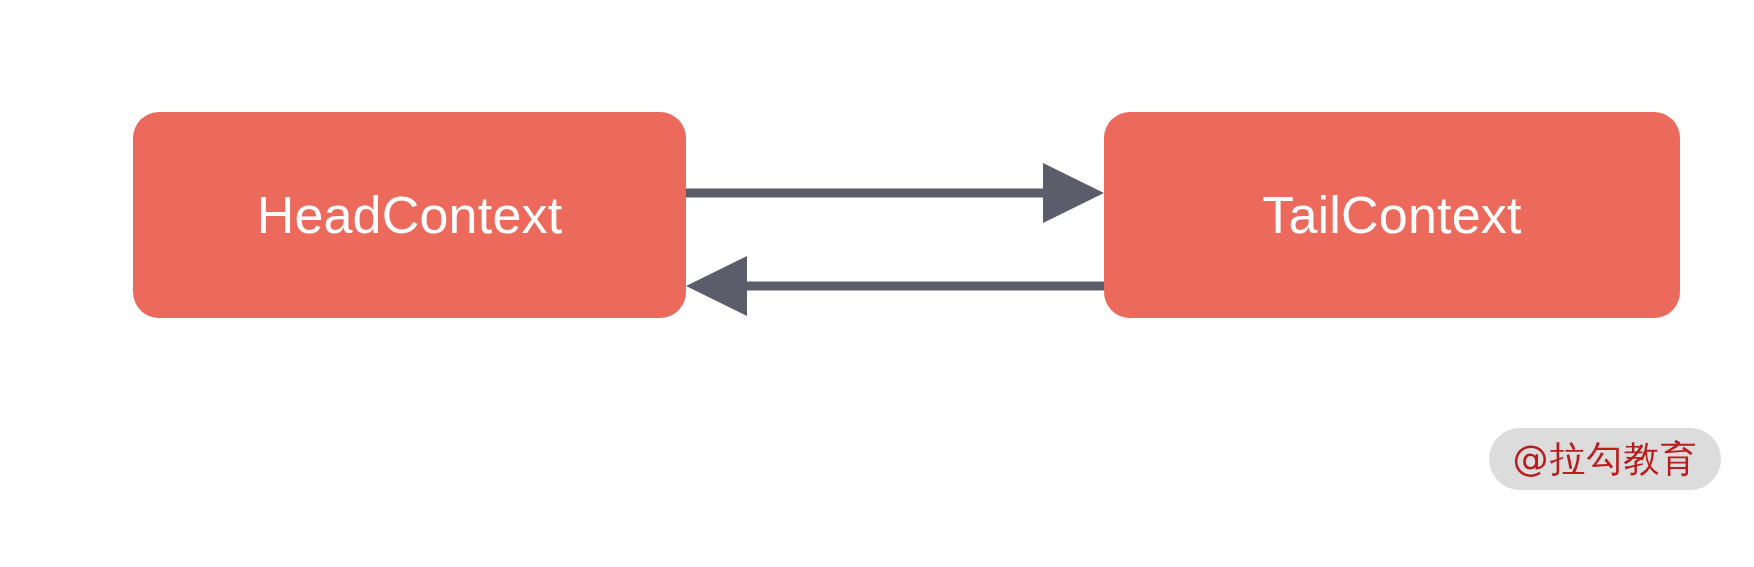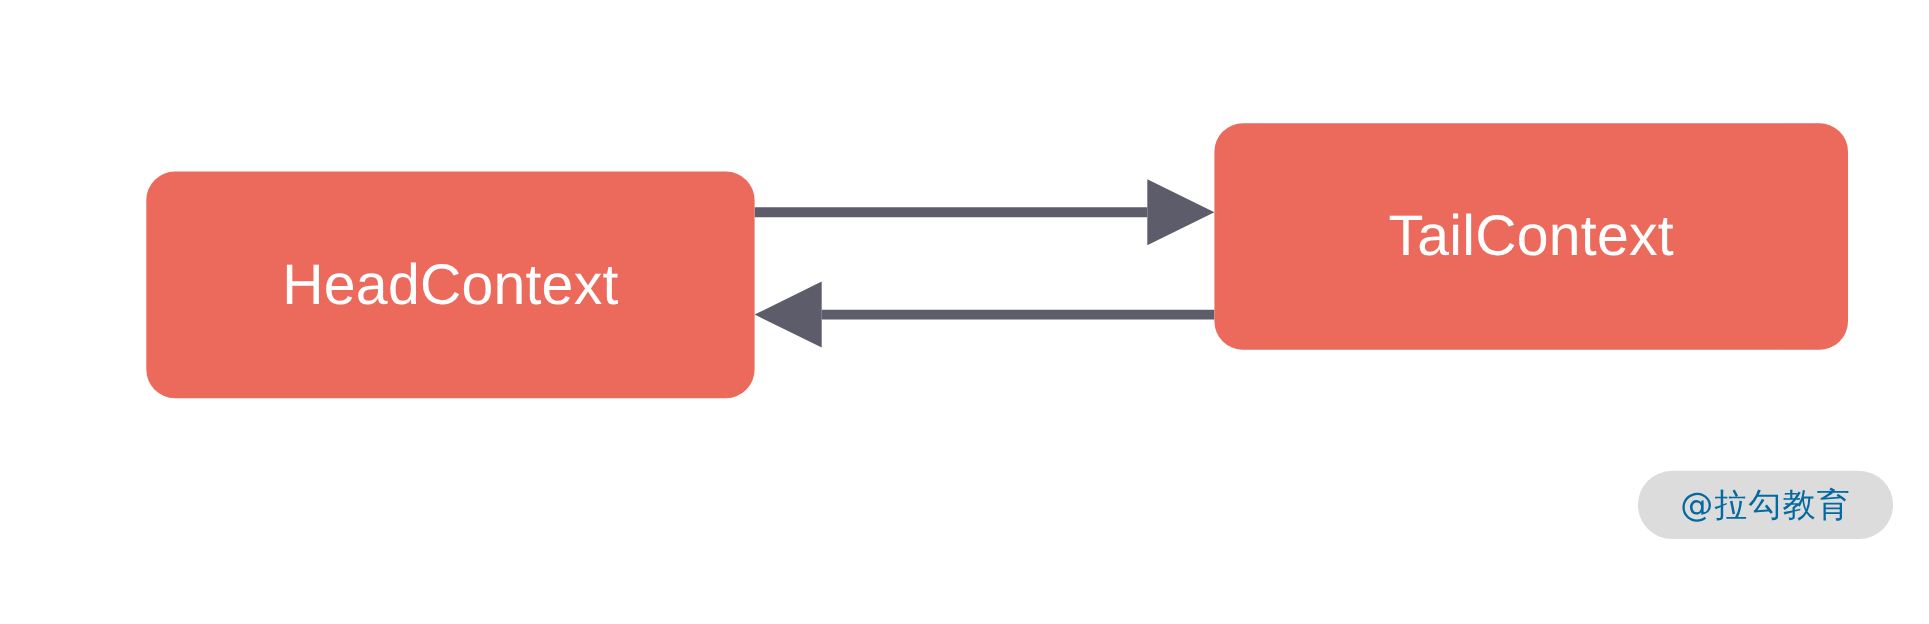--- a/index.html
+++ b/index.html
@@ -41,21 +41,20 @@
     line-height: 1;
     white-space: nowrap;
     font-family: "Liberation Sans", "DejaVu Sans", sans-serif;
   }
 
   #node-head {
     left: 133px;
     top: 112px;
     width: 553px;
     height: 206px;
-    margin-top: 44px;
   }
 
   #node-tail {
     left: 1104px;
     top: 112px;
     width: 576px;
     height: 206px;
   }
 
   
@@ -75,22 +74,22 @@
     top: 428px;
     width: 232px;
     height: 62px;
     border-radius: 31px;
     display: flex;
     align-items: center;
     justify-content: center;
   }
 
   #watermark-text {
-    color: #0369a1;
-    font-size: 30px;
+    color: #b91c1c;
+    font-size: 36px;
     font-weight: 400;
     letter-spacing: 1px;
     white-space: nowrap;
     font-family: "DejaVu Sans", "Liberation Sans", sans-serif;
   }
 </style>
 </head>
 <body>
 
 <div id="diagram-canvas">

